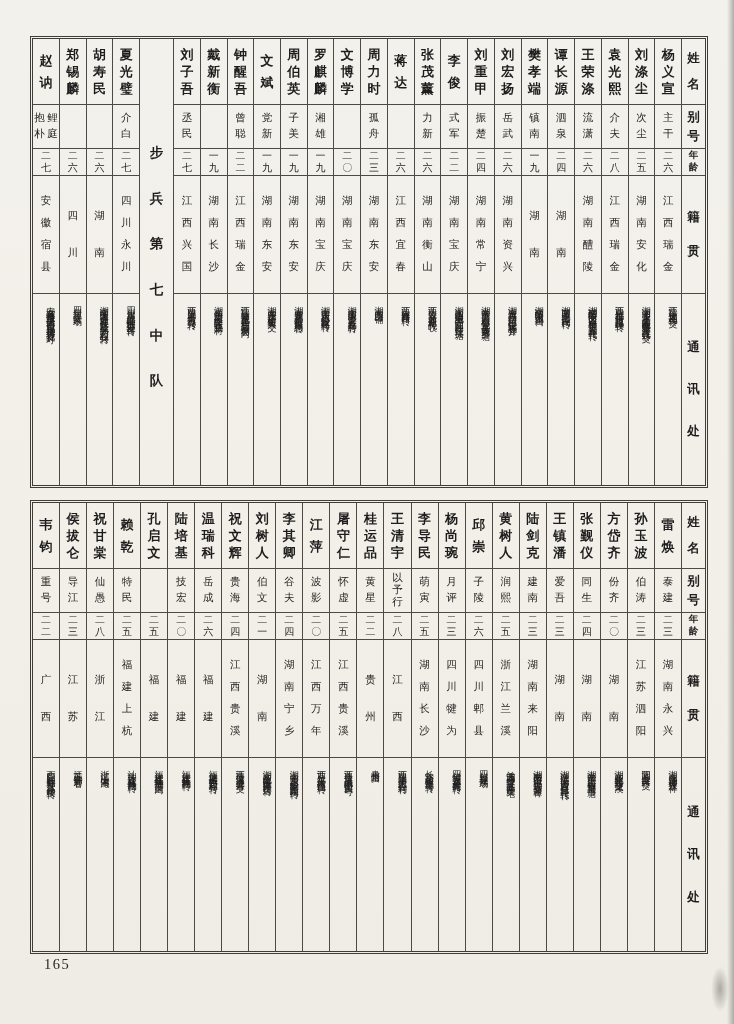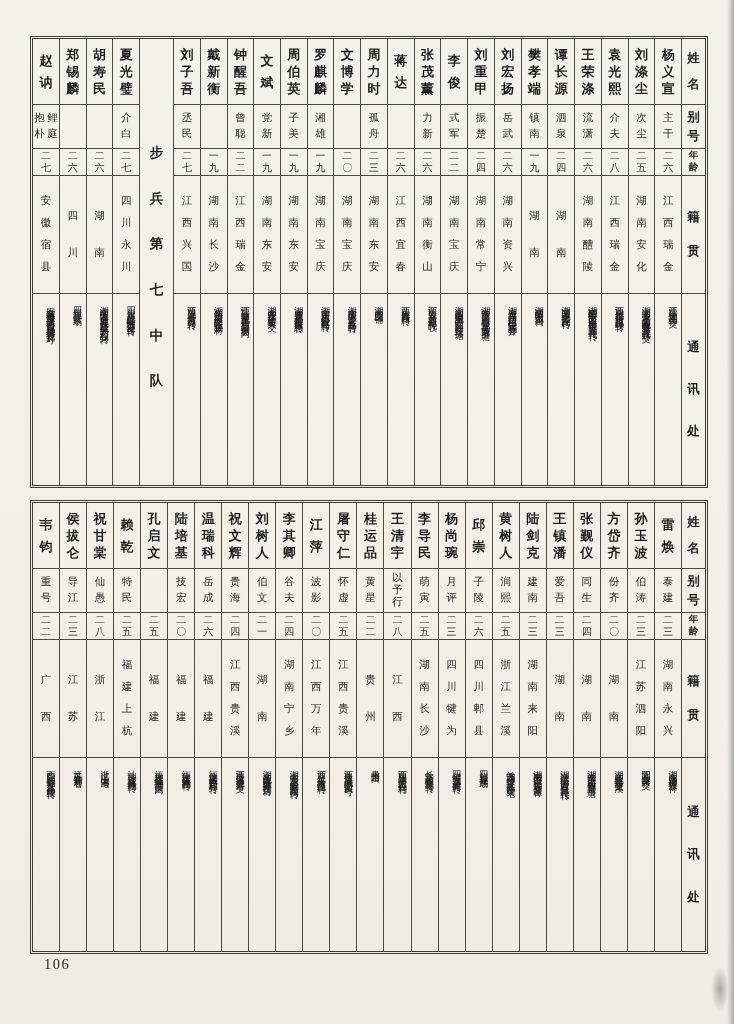--- a/index.html
+++ b/index.html
@@ -1652,16 +1652,16 @@
           <div class="charcol">
             <span class="ch">广</span>
             <span class="ch">西</span>
           </div>
         </div>
         <div class="cell row-4 c-addr">
           <div class="addr-text">广西宾阳黎塘圩开智高小学校转</div>
         </div>
       </div>
     </div>
-  <div class="page-number">106</div>
+  <div class="page-number">165</div>
   <div class="scan-edge-right"></div>
   <div class="scan-smudge"></div>
 </div>
 
 </body></html>

